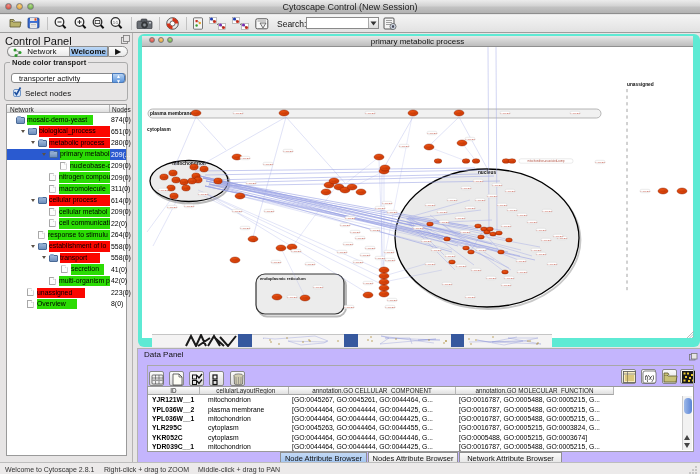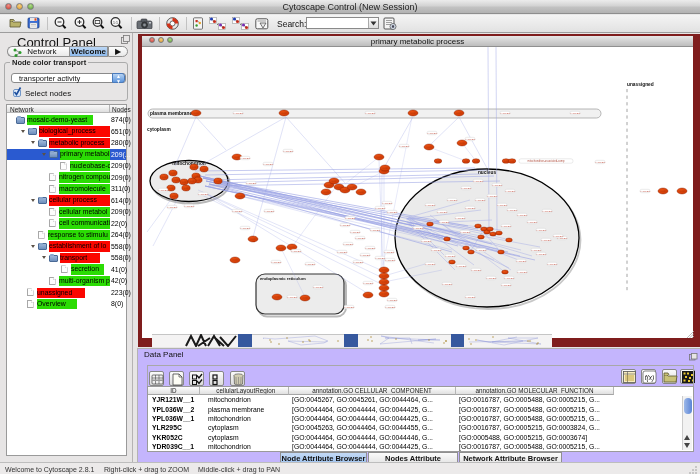--- a/index.html
+++ b/index.html
@@ -6,58 +6,58 @@
 .abs{position:absolute;}
 
 #titlebar{left:0;top:0;width:700px;height:14px;background:linear-gradient(#ececec,#d3d3d3 45%,#c2c2c2 55%,#b2b2b2);border-bottom:1px solid #8e8e8e;border-radius:4px 4px 0 0;}
 .tl{width:7px;height:7px;border-radius:50%;top:3px;}
 #title-text{top:2px;left:0;width:700px;text-align:center;font-size:9px;color:#222;}
 
 #toolbar{left:0;top:15px;width:700px;height:18px;background:linear-gradient(#f4f4f4,#e2e2e2);border-bottom:1px solid #9d9d9d;}
 .tsep{top:2px;width:1px;height:13px;background:#c2c2c2;}
 
 #cpanel{left:0;top:33px;width:133px;height:429px;background:#e7e5e5;border-right:1px solid #b5b3b3;}
-#cphead{left:12px;top:0;width:133px;height:13px;font-size:13px;color:#111;padding:2px 12px 0 5px;}
+#cphead{left:0;top:0;width:133px;height:13px;font-size:11px;color:#111;padding:2px 12px 0 5px;}
 .seg{top:13px;height:11px;border:1px solid #8f8f8f;background:linear-gradient(#fdfdfd,#e9e9e9);font-size:8px;color:#111;text-align:center;line-height:9px;}
 #groupbox{left:4px;top:29px;width:124px;height:39px;border:1px solid #ababab;border-radius:3px;}
 #gblabel{left:10px;top:25px;font-size:7.5px;font-weight:bold;color:#222;background:#e7e5e5;padding:0 2px;}
 #combo{left:11px;top:40px;width:115px;height:10px;background:#fff;border:1px solid #8a8a8a;border-radius:3px;font-size:7.5px;color:#111;line-height:9px;padding-left:7px;}
 #combocap{right:0px;top:-1px;width:13px;height:10px;background:linear-gradient(#b9d4f3,#5e96dd);border-radius:0 3px 3px 0;border:1px solid #4a7bbd;color:#fff;font-size:5px;text-align:center;line-height:4.5px;}
 #cbx{left:13px;top:56px;width:8px;height:8px;background:linear-gradient(#eaf2fc,#cfe0f5);border:1px solid #7196c8;border-radius:2px;}
 #cbxlabel{left:25px;top:56px;font-size:8px;color:#111;}
 #treebox{left:6px;top:71px;width:121px;height:352px;background:#fff;border:1px solid #9a9a9a;}
 #treehdr{left:0;top:0;width:119px;height:8px;background:linear-gradient(#fbfbfb,#dedede);border-bottom:1px solid #b5b5b5;font-size:6.5px;color:#222;}
 .trow{left:0;width:119px;height:11.53px;font-size:6.9px;line-height:11.5px;white-space:nowrap;}
 .tlbl{position:absolute;top:0.6px;height:10.4px;line-height:10.6px;overflow:hidden;color:#000;}
 .tcnt{position:absolute;left:104px;top:0;}
 .tri{position:absolute;width:0;height:0;border-left:2.9px solid transparent;border-right:2.9px solid transparent;border-top:3.8px solid #5a5148;top:4px;}
 .fold{position:absolute;top:2.5px;width:9px;height:7px;background:linear-gradient(#9db6d8,#6e8fbd);border:0.5px solid #4a6a96;border-radius:1px;}
 .fold:before{content:"";position:absolute;left:0;top:-1.5px;width:4px;height:2px;background:#8aa6cc;border-radius:1px 1px 0 0;}
 .file{position:absolute;top:1.5px;width:6.5px;height:8px;background:#fdfdfd;border:0.6px solid #a8a8a8;clip-path:polygon(0 0,68% 0,100% 28%,100% 100%,0 100%);}
 .file:after{content:"";position:absolute;right:-0.6px;top:-0.6px;width:2.6px;height:2.6px;background:#d8d8d8;clip-path:polygon(0 0,100% 100%,0 100%);}
 
 #desktop{left:133px;top:33px;width:567px;height:429px;background:#e7e5e5;}
-#netwin{left:138px;top:34px;width:562px;height:313px;background:#7f1d1d;border-radius:0;}
+#netwin{left:138px;top:34px;width:562px;height:313px;background:#5eead4;border-radius:6px;}
 #nw-title{left:4px;top:2px;width:551px;height:11px;background:linear-gradient(#e8e8e8,#cdcdcd 60%,#bdbdbd);border-bottom:1px solid #909090;font-size:8px;color:#111;text-align:center;line-height:11px;}
 #nw-canvas{left:4px;top:13px;width:551px;height:291px;background:#fff;}
 .nwtl{width:6px;height:6px;border-radius:50%;top:2.5px;}
 
 .frag{position:absolute;}
 
 #dpanel{left:137px;top:348px;width:563px;height:114px;background:#c4b5fd;border-top:1px solid #b0b0b0;border-left:1px solid #b5b3b3;}
 #dphead{left:0;top:0;width:563px;height:11px;font-size:8px;color:#111;padding:1px 0 0 6px;}
 .dbtn{position:absolute;top:22px;width:15px;height:15px;border:1px solid #888;background:linear-gradient(#fafafa,#dcdcdc);border-radius:2px;}
 .dbtnr{position:absolute;top:20px;width:15px;height:15px;border:1px solid #888;background:linear-gradient(#fafafa,#dcdcdc);border-radius:2px;}
 #dtable{left:9px;top:37px;width:547px;height:66px;background:#fff;border:1px solid #9a9a9a;}
 .dhcell{position:absolute;top:0;height:8px;background:linear-gradient(#fdfdfd,#e0e0e0);border-right:1px solid #b5b5b5;border-bottom:1px solid #a5a5a5;font-size:6.3px;color:#222;text-align:center;line-height:8px;overflow:hidden;}
 .drow{position:absolute;height:9.4px;font-size:6.8px;line-height:9.4px;white-space:nowrap;overflow:hidden;}
 .dc{position:absolute;overflow:hidden;white-space:nowrap;}
 #vscroll{position:absolute;right:1px;top:9px;width:10px;height:54px;background:#f2f2f2;border-left:1px solid #ccc;}
 
-.btab{position:absolute;top:103px;height:13px;border:1px solid #8f8f8f;background:linear-gradient(#fbfbfb,#e3e3e3);font-size:7.5px;font-weight:bold;color:#111;text-align:center;line-height:12px;}
+.btab{position:absolute;top:103px;height:13px;border:1px solid #8f8f8f;background:linear-gradient(#fbfbfb,#e3e3e3);font-size:7.5px;font-weight:normal;color:#111;text-align:center;line-height:12px;}
 
 #statusbar{left:0;top:462px;width:700px;height:12px;background:#eceaea;border-top:1px solid #bdbdbd;font-size:7px;color:#333;}
 svg text{font-family:"Liberation Sans",sans-serif;}
 </style></head><body>
 
 <div id="titlebar" class="abs"></div>
 <div class="abs tl" style="left:5px;background:radial-gradient(circle at 50% 30%,#f09086,#c93a30);border:0.5px solid #7d7d7d;"></div>
 <div class="abs tl" style="left:15.5px;background:radial-gradient(circle at 50% 30%,#f5cf7e,#dd9b2f);border:0.5px solid #7d7d7d;"></div>
 <div class="abs tl" style="left:26.5px;background:radial-gradient(circle at 50% 30%,#b0d98a,#5ba434);border:0.5px solid #7d7d7d;"></div>
 <div class="abs" id="title-text">Cytoscape Control (New Session)</div>

